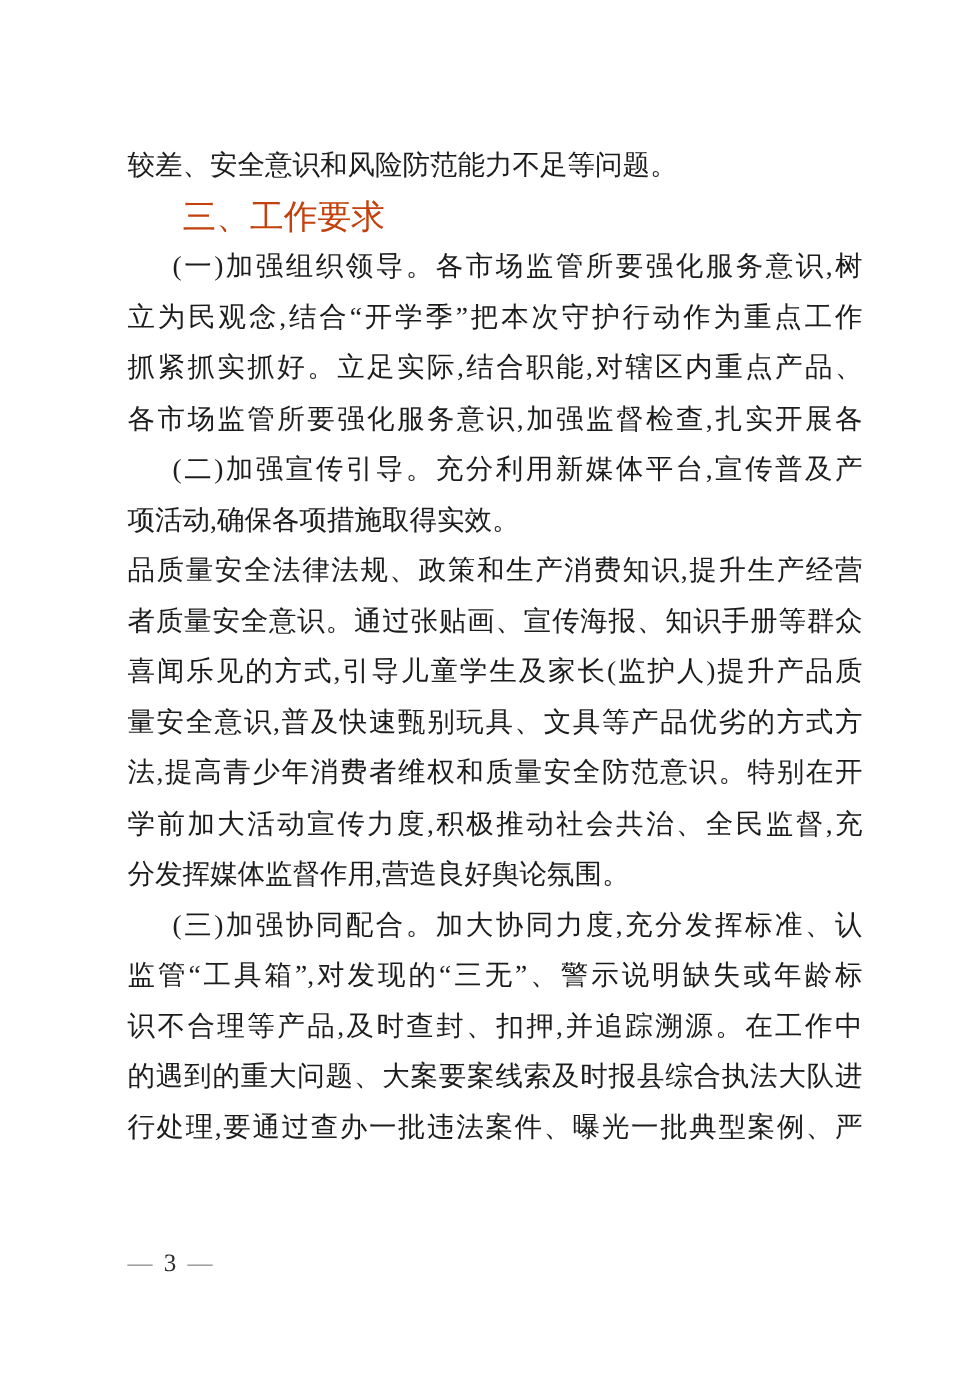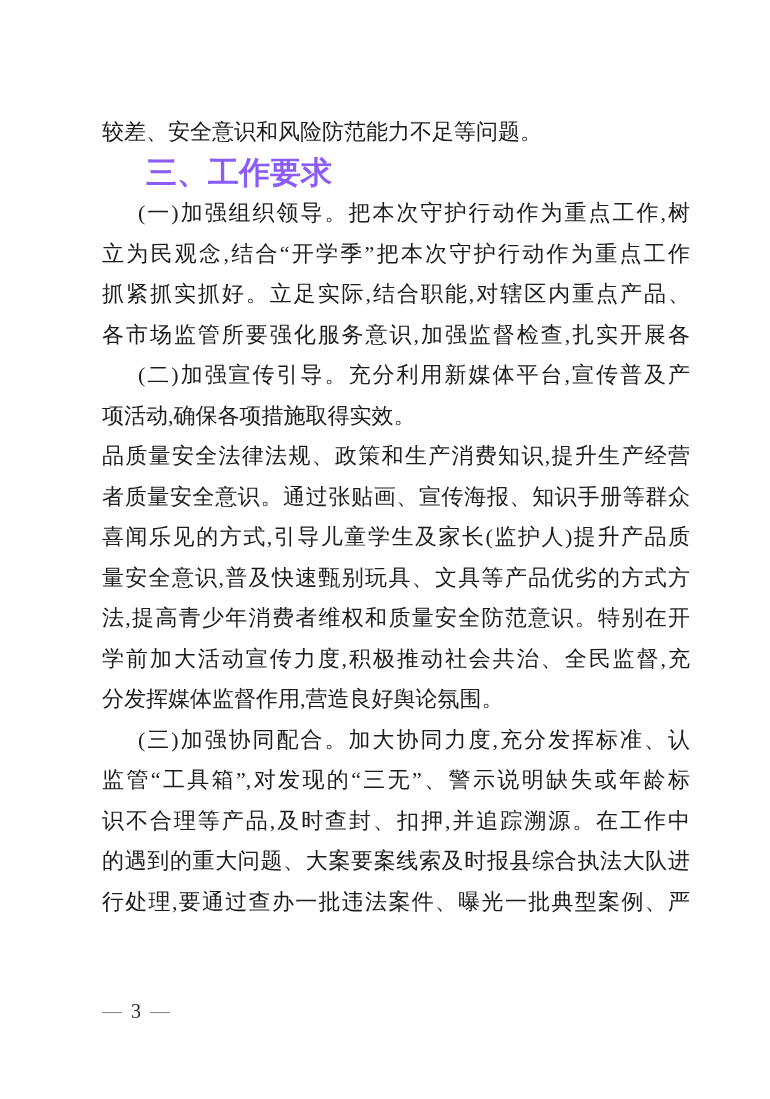--- a/index.html
+++ b/index.html
@@ -33,24 +33,24 @@
   }
   .text-line.justified {
     text-align: justify;
     text-align-last: justify;
   }
   .text-line.indent {
     text-indent: 36px;
   }
   .text-line.heading {
     font-family: "Liberation Sans", "DejaVu Sans", sans-serif;
-    font-weight: bold;
-    font-size: 31px;
+    font-weight: normal;
+    font-size: 27px;
     text-indent: 44px;
-    color: #8b5cf6;
+    color: #c2410c;
   }
   .page-footer {
     position: absolute;
     left: 102px;
     top: 998px;
     height: 26px;
     line-height: 26px;
     font-size: 20px;
     font-family: "Liberation Serif", "DejaVu Serif", serif;
   }
@@ -65,21 +65,21 @@
 </style>
 </head>
 <body>
 
 <div class="page">
 
   <div class="text-block">
 
   <div class="text-line">较差、安全意识和风险防范能力不足等问题。</div>
       <div class="text-line heading">三、工作要求</div>
-      <div class="text-line indent justified">(一)加强组织领导。把本次守护行动作为重点工作,树</div>
+      <div class="text-line indent justified">(一)加强组织领导。各市场监管所要强化服务意识,树</div>
       <div class="text-line justified">立为民观念,结合“开学季”把本次守护行动作为重点工作</div>
       <div class="text-line justified">抓紧抓实抓好。立足实际,结合职能,对辖区内重点产品、</div>
       <div class="text-line justified">各市场监管所要强化服务意识,加强监督检查,扎实开展各</div>
       <div class="text-line indent justified">(二)加强宣传引导。充分利用新媒体平台,宣传普及产</div>
       <div class="text-line">项活动,确保各项措施取得实效。</div>
       <div class="text-line justified">品质量安全法律法规、政策和生产消费知识,提升生产经营</div>
       <div class="text-line justified">者质量安全意识。通过张贴画、宣传海报、知识手册等群众</div>
       <div class="text-line justified">喜闻乐见的方式,引导儿童学生及家长(监护人)提升产品质</div>
       <div class="text-line justified">量安全意识,普及快速甄别玩具、文具等产品优劣的方式方</div>
       <div class="text-line justified">法,提高青少年消费者维权和质量安全防范意识。特别在开</div>

